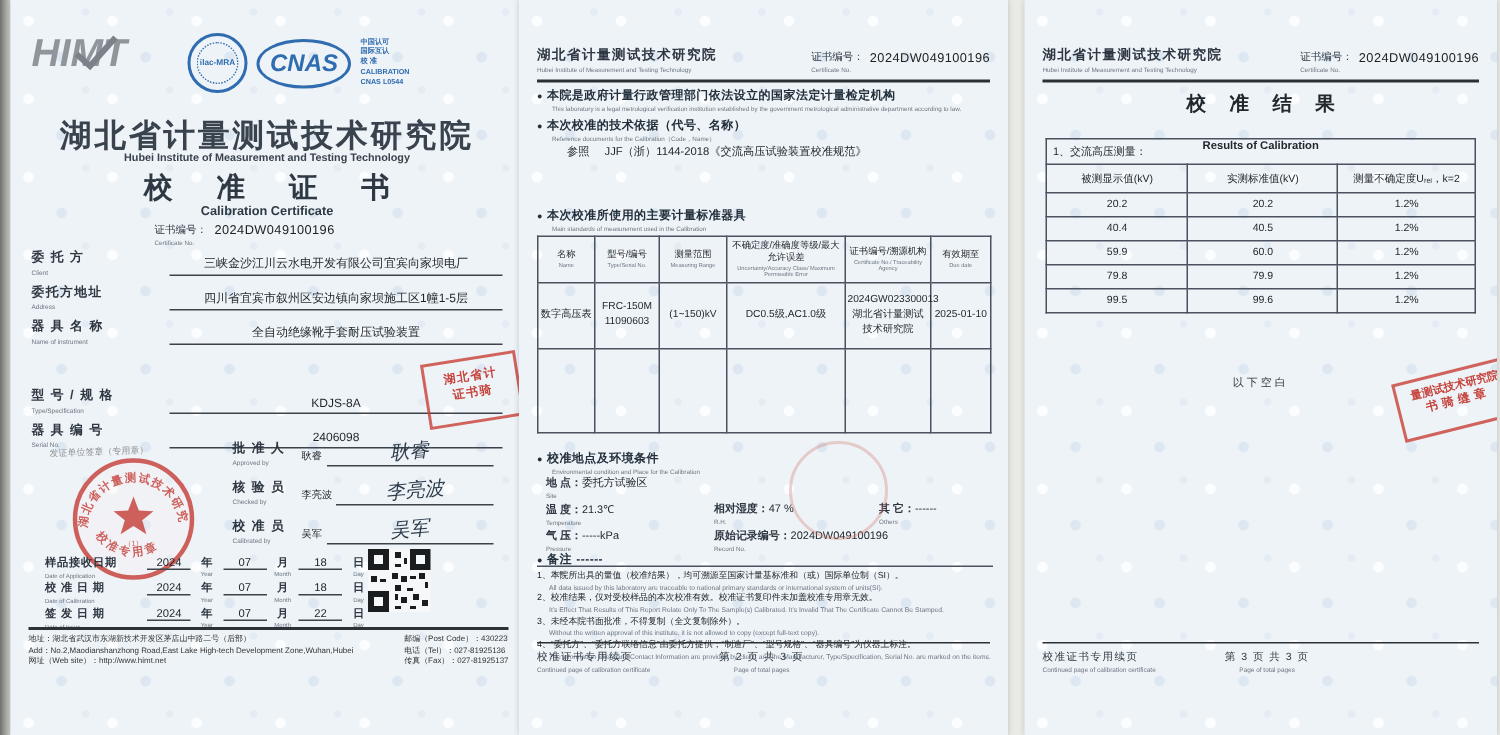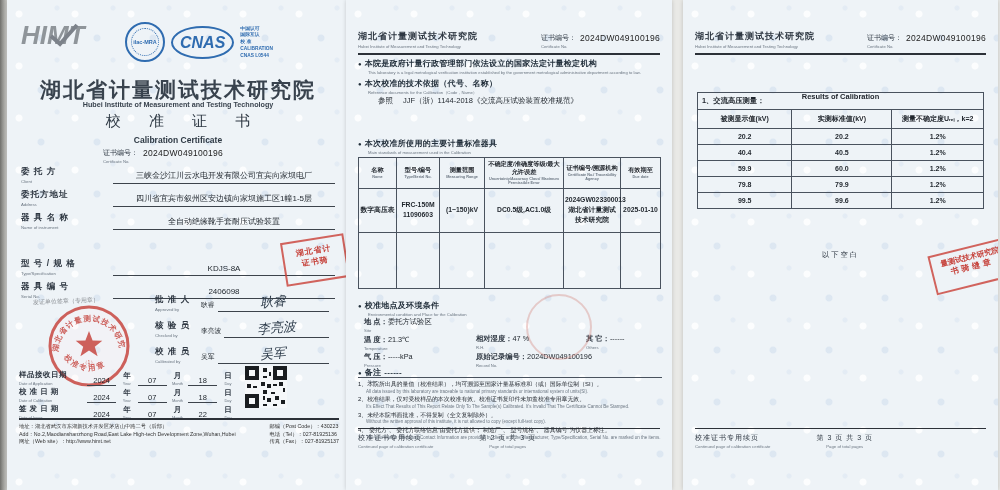--- a/index.html
+++ b/index.html
@@ -22,41 +22,41 @@
   .himt{left:14px;top:20px;font-size:26px;font-weight:bold;font-style:italic;color:#8f959a;letter-spacing:0}
   .himt-check{position:absolute;left:27px;top:3px}
   .accr{left:118px;top:22px;display:flex;align-items:center;gap:6px}
   .ilac{width:40px;height:40px;border-radius:50%;border:2px solid #2f6cb0;display:flex;align-items:center;justify-content:center;position:relative}
   .ilac-inner{position:absolute;inset:4px;border:1px dotted #2f6cb0;border-radius:50%}
   .ilac-txt{font-size:5.5px;color:#2f6cb0;font-weight:bold;z-index:1}
   .cnas{color:#2f6cb0;font-weight:bold;font-style:italic;font-size:16px;border:2.5px solid #2f6cb0;border-radius:50%;padding:7px 7px 6px;line-height:1}
   .accrtxt{display:flex;flex-direction:column;gap:1px;color:#2f6cb0;font-size:4.8px;font-weight:bold;line-height:1.2}
   .inst-cn{top:76px;font-size:21px;font-weight:bold;color:#39434e;letter-spacing:2px}
   .inst-en{top:100px;font-size:7.2px;font-weight:bold;color:#39434e}
-  .title-cn{top:112px;font-size:15px;font-weight:normal;color:#2e3944;letter-spacing:12px;text-indent:12px}
+  .title-cn{top:112px;font-size:19px;font-weight:bold;color:#2e3944;letter-spacing:12px;text-indent:12px}
   .title-en{top:135px;font-size:8.5px;font-weight:bold;color:#2e3944}
   .certno1{left:96px;top:148px;display:flex;gap:5px;align-items:flex-start}
   .lab-cn{font-size:7px;color:#2f3944}
   .lab-en{font-size:4.2px;color:#6b7682;margin-top:1px}
   .certno-val{font-size:8.5px;color:#222;letter-spacing:.3px}
   
   .frow{position:absolute;left:14px;right:14px;display:flex;align-items:flex-end}
   .flabel{width:88px}
   .fl-cn{font-size:8.5px;font-weight:bold;color:#2e3742;letter-spacing:1px}
   .fl-en{font-size:4.3px;color:#6b7682;margin-top:1px}
   .fvalue{flex:1;text-align:center;font-size:8px;color:#1e242b;border-bottom:1px solid #3c434b;padding-bottom:2px;margin-left:4px}
   
   .sigrow{position:absolute;left:148px;width:174px;display:flex;align-items:flex-end}
   .siglabel{width:46px}
   .signame{font-size:6.8px;margin:0 3px 2px 0;color:#1e242b}
   .sigline{flex:1;border-bottom:1px solid #3c434b;text-align:center}
   .sig{font-size:13px;font-style:italic;color:#2c3a49;display:inline-block;transform:rotate(-5deg);font-family:"DejaVu Serif",serif}
   .stampnote{left:26px;top:297px;font-size:6px;color:#8d9196;transform:rotate(-2deg)}
   .seal{left:40px;top:304px}
-  .drow{position:absolute;left:12px;width:218px;display:flex;align-items:flex-end;gap:2px}
+  .drow{position:absolute;left:23px;width:218px;display:flex;align-items:flex-start;gap:2px}
   .dlabel{width:74px}
   .dl-cn{font-size:7.5px;font-weight:bold;letter-spacing:.5px;color:#2e3742}
   .dl-en{font-size:4px;color:#6b7682;margin-top:1px}
   .dval{width:32px;text-align:center;font-size:7.5px;border-bottom:1px solid #3c434b;color:#1e242b}
   .dunit{width:20px;text-align:center}
   .du-cn{font-size:7.5px;font-weight:bold;color:#2e3742}
   .du-en{font-size:4px;color:#6b7682}
   .qr{left:238px;top:366px}
   
   .p1foot{left:12px;right:10px;top:418px;border-top:2px solid #2c3138;padding-top:3px;display:flex;justify-content:space-between;font-size:5.3px;color:#333;line-height:1.45}
@@ -70,21 +70,21 @@
   .ch-en{font-size:4.2px;color:#6b7682;margin-top:1px}
   .ch-right{display:flex;gap:4px;align-items:flex-start}
   .bullet{position:absolute;left:12px;right:8px}
   .bl-row{display:flex;gap:3px;align-items:baseline}
   .bl-dot{font-size:6px;color:#23303c}
   .bl-cn{font-size:8px;font-weight:bold;color:#23303c;letter-spacing:.3px}
   .bl-en{font-size:4.2px;color:#6b7682;margin-left:10px;margin-top:1px}
   .refline{position:absolute;left:32px;top:96px;font-size:7.5px;color:#1e242b;display:flex;gap:10px}
   .tblwrap{position:absolute}
   table{border-collapse:collapse;table-layout:fixed;width:100%}
-  td,th{border:1px solid #49525e;text-align:center;vertical-align:middle;padding:2px 1px;font-weight:bold}
+  td,th{border:1px solid #49525e;text-align:center;vertical-align:middle;padding:2px 1px;font-weight:normal}
   .thcn{font-size:6.2px;color:#22272e;line-height:1.25}
   .then{font-size:3.8px;color:#6b7682;margin-top:1px;line-height:1.2}
   .tdtxt{font-size:6.8px;color:#1e242b;line-height:1.45}
   .env{position:absolute}
   .env-l{font-size:7.3px;color:#1e242b}
   .env-lab{font-weight:bold;color:#2e3742}
   .env-en{font-size:4.2px;color:#6b7682;margin-top:1px}
   .note{margin-bottom:2px}
   .n-cn{font-size:5.9px;color:#22272e;line-height:1.3}
   .n-en{font-size:4.5px;color:#6b7682;margin-left:8px;line-height:1.25}
@@ -519,20 +519,21 @@
     </div>
     <div class="ch-right">
       <div>
         <div class="lab-cn">证书编号：</div>
         <div class="lab-en">Certificate No.</div>
       </div>
       <div class="certno-val">2024DW049100196</div>
     </div>
   </div>
 
+  <div class="abs ctr r-title">校 准 结 果</div>
   <div class="abs ctr r-sub">Results of Calibration</div>
 
   <div class="tblwrap" style="left:14px;top:92px;width:287px">
     <table>
       <colgroup>
           <col style="width:33%">
           <col style="width:35%">
           <col style="width:32%">
         </colgroup>
       <tbody>

